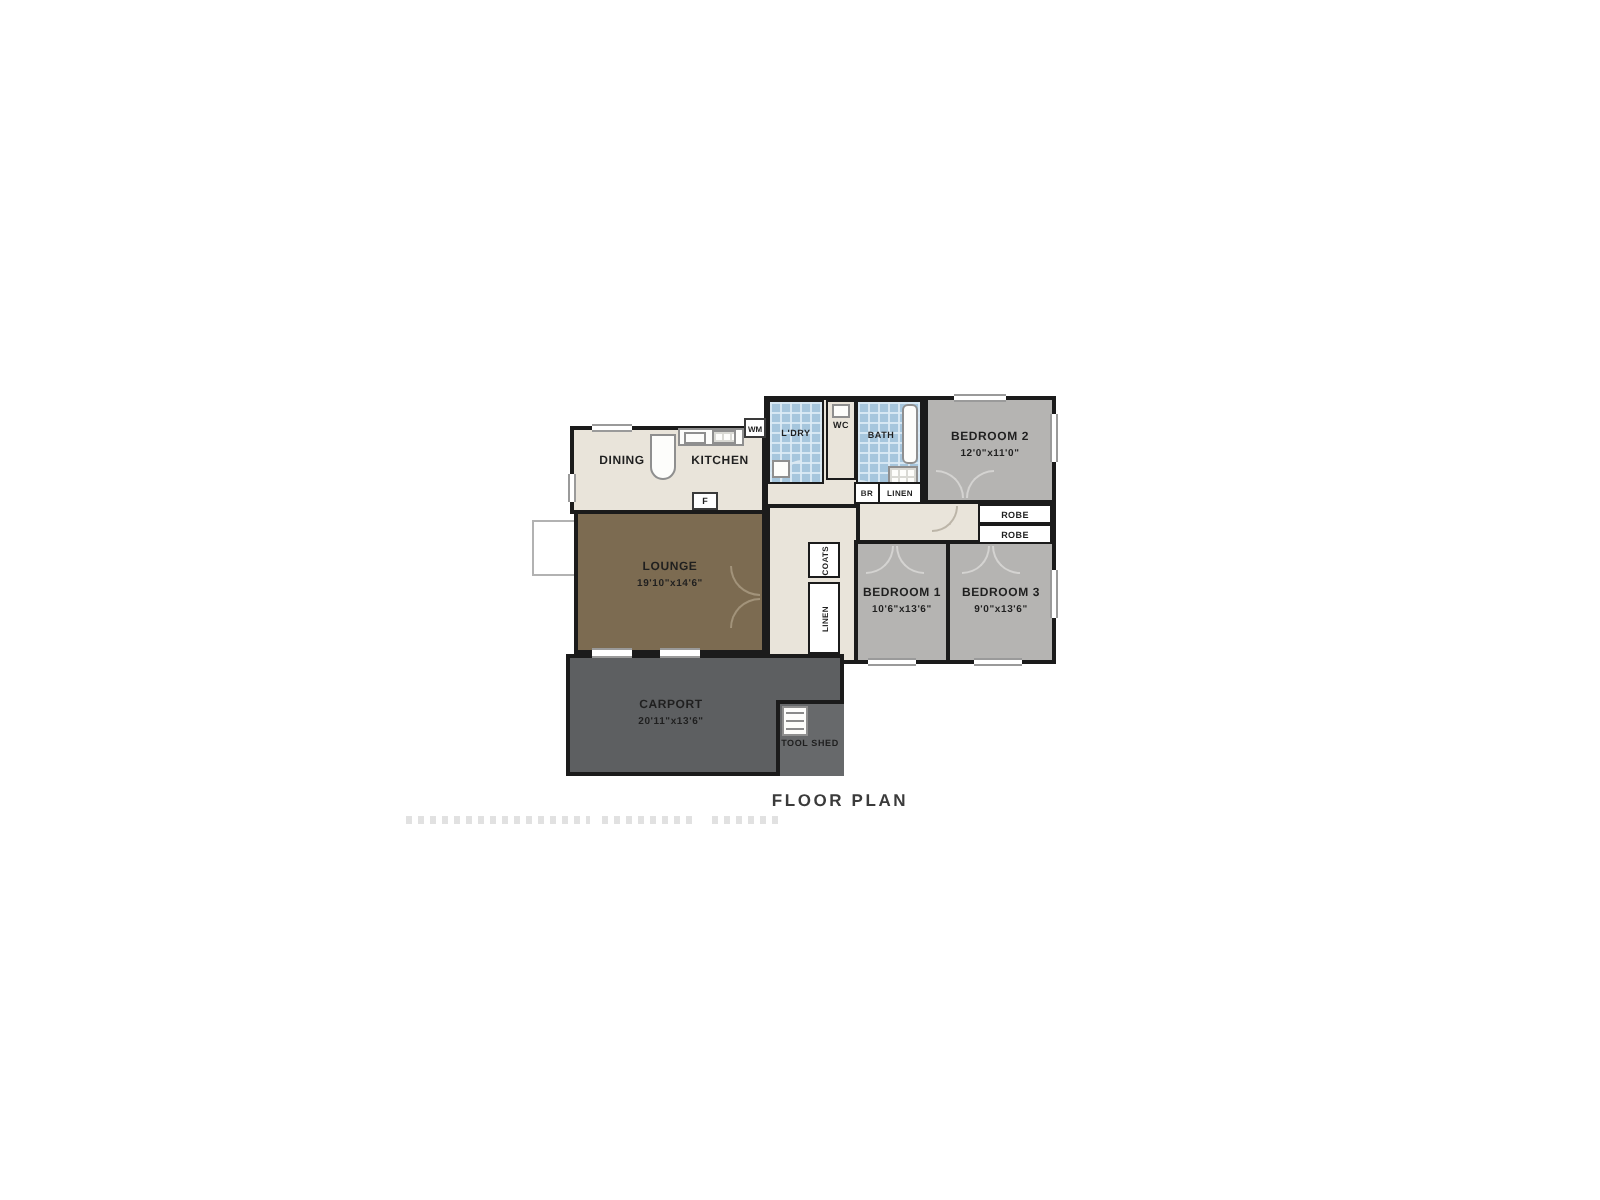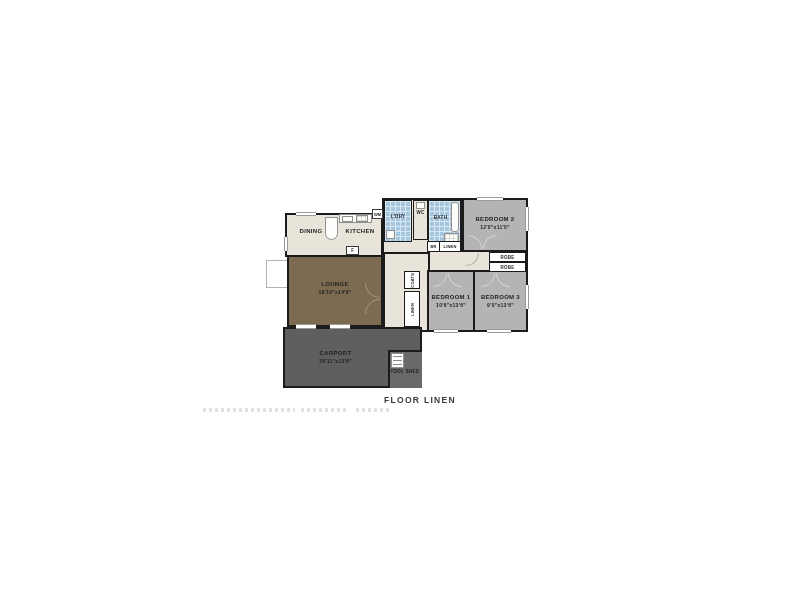--- a/index.html
+++ b/index.html
@@ -152,18 +152,18 @@
   <div class="rlabel" style="left:473px;top:294px;width:55px">
     <span>BEDROOM 3</span>
     <span class="dims">9'0"x13'6"</span>
   </div>
   <div class="rlabel" style="left:283px;top:350px;width:105px">
     <span>CARPORT</span>
     <span class="dims">20'11"x13'6"</span>
   </div>
   <div class="rlabel tinylabel" style="left:388px;top:369px;width:34px;line-height:1.2"><span>TOOL SHED</span></div>
 
-  <div class="caption" style="left:355px;top:395px;width:130px"><span>FLOOR LINEN</span></div>
+  <div class="caption" style="left:355px;top:395px;width:130px"><span>FLOOR PLAN</span></div>
   <div class="fineprint" style="left:203px;top:408px;width:92px"></div>
   <div class="fineprint" style="left:301px;top:408px;width:45px"></div>
   <div class="fineprint" style="left:356px;top:408px;width:36px"></div>
 
 </div>
 
 </body></html>

